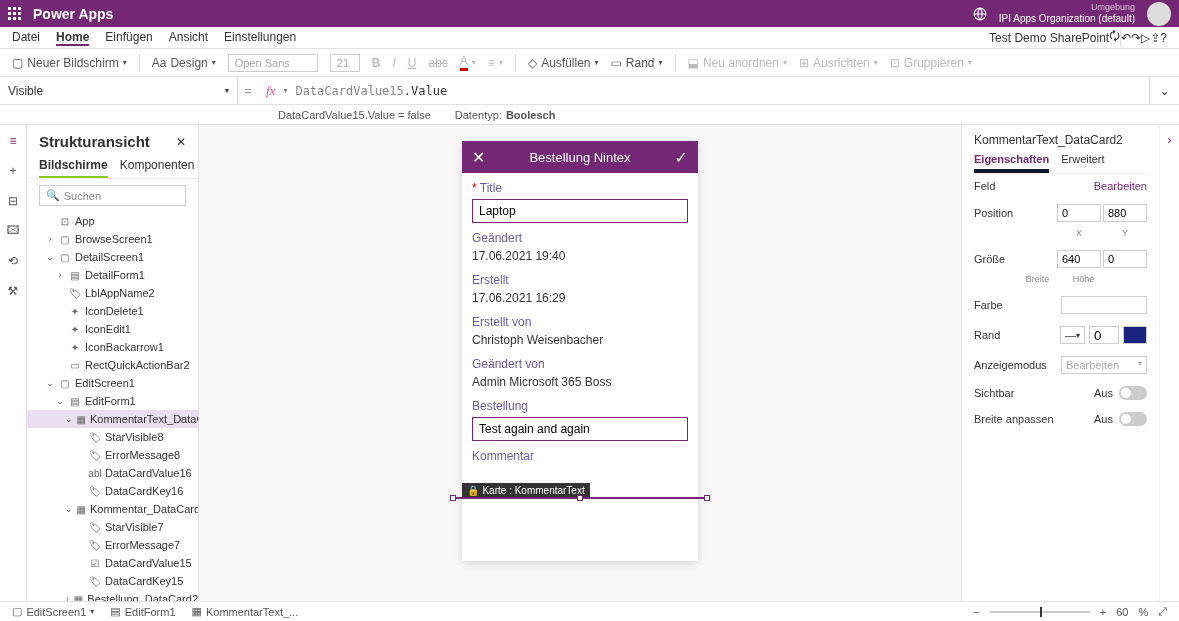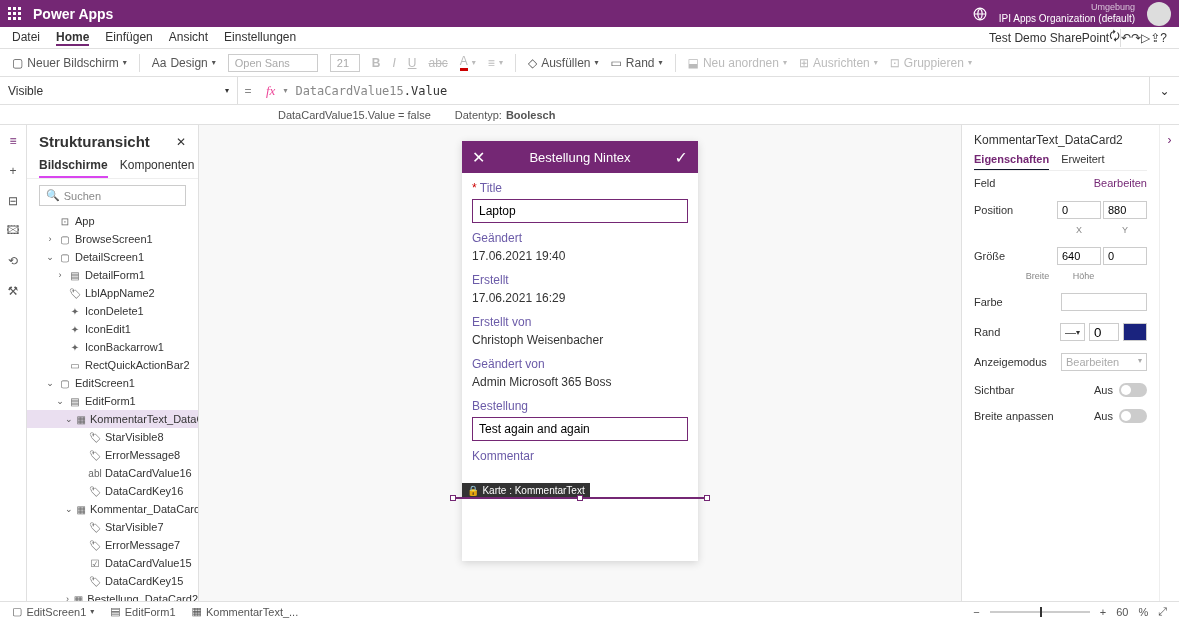--- a/index.html
+++ b/index.html
@@ -48,21 +48,21 @@
     .main { display: flex; height: calc(621px - 27px - 22px - 28px - 28px - 20px - 20px); }
     .left-rail { width: 27px; border-right: 1px solid #e0e0e0; display: flex; flex-direction: column; align-items: center; padding-top: 8px; gap: 14px; }
     .rail-icon { width: 16px; height: 16px; display:flex; align-items:center; justify-content:center; color:#555; cursor:pointer; }
     .rail-icon.active { color: #742774; }
     
     .tree-panel { width: 172px; border-right: 1px solid #e0e0e0; display: flex; flex-direction: column; }
     .tree-header { padding: 8px 12px; display: flex; justify-content: space-between; align-items: center; }
     .tree-title { font-weight: 600; font-size: 15px; }
     .tree-tabs { display: flex; gap: 12px; padding: 0 12px; font-size: 12px; border-bottom: 1px solid #eee;}
     .tree-tab { padding-bottom: 4px; cursor:pointer;}
-    .tree-tab.active { border-bottom: 2px solid #d946ef; font-weight: 600; }
+    .tree-tab.active { border-bottom: 2px solid #84cc16; font-weight: 600; }
     .tree-search { margin: 6px 12px; border: 1px solid #ccc; padding: 3px 6px; font-size: 11px; color:#888; display:flex; align-items:center; gap:4px;}
     .tree-body { flex:1; overflow-y:auto; font-size: 11px; }
     .tree-node { display:flex; align-items:center; padding: 2px 0 2px 8px; gap: 4px; white-space:nowrap; cursor:pointer; height:18px;}
     .tree-node.selected { background: #eadff0; }
     .tree-node .exp { width:10px; text-align:center; font-size:9px; color:#555;}
     .tree-node .ico { width:12px; height:12px; display:inline-flex; align-items:center; justify-content:center; font-size:10px; color:#666;}
     .indent-1 { padding-left: 18px; } .indent-2 { padding-left: 28px; } .indent-3 { padding-left: 38px; } .indent-4 { padding-left: 48px; }
     
     .canvas { flex: 1; background: #f8f8f8; position: relative; display:flex; justify-content:center; align-items: flex-start; padding-top: 16px; }
     .phone-frame { width: 236px; height: 420px; background: #fff; box-shadow: 0 2px 8px rgba(0,0,0,0.15); display:flex; flex-direction:column; position:relative;}
@@ -76,21 +76,21 @@
     .field-input { border: 1px solid #742774; padding: 4px 6px; font-size: 12px; }
     .field-static { font-size: 12px; margin-bottom: 6px;}
     .sel-outline { position:absolute; border: 1px solid #742774; pointer-events:none;}
     .sel-handle { width:6px; height:6px; background:#fff; border:1px solid #742774; position:absolute; }
     .sel-tooltip { position:absolute; background:#333; color:#fff; font-size:10px; padding:2px 5px; display:flex; align-items:center; gap:3px;}
     
     .right-panel { width: 198px; border-left: 1px solid #e0e0e0; padding: 0 12px; font-size: 11px; display:flex; flex-direction:column;}
     .rp-title { font-size: 12px; font-weight:400; padding: 8px 0 6px;}
     .rp-tabs { display:flex; gap: 12px; border-bottom:1px solid #eee;}
     .rp-tab { padding-bottom: 4px; cursor:pointer;}
-    .rp-tab.active { border-bottom: 1px solid #0f172a; font-weight:600; color:#742774;}
+    .rp-tab.active { border-bottom: 4px solid #0f172a; font-weight:600; color:#742774;}
     .rp-row { display:flex; justify-content:space-between; align-items:center; padding: 6px 0; }
     .rp-link { color: #742774; font-size: 11px;}
     .rp-input { width: 44px; border:1px solid #ccc; padding:2px 4px; font-size:11px; text-align:left;}
     .rp-dual { display:flex; gap:2px;}
     .rp-sublabel { font-size:9px; color:#888; text-align:center; width:44px;}
     .rp-color { width:86px; height:18px; border:1px solid #ccc; background:#fff; }
     .rp-border-row { display:flex; gap:4px; align-items:center;}
     .rp-border-sel { flex:1; border:1px solid #ccc; height:18px; display:flex; align-items:center; padding:0 4px; }
     .rp-border-num { width:30px; border:1px solid #ccc; height:18px; padding:0 4px;}
     .rp-border-color { width:24px; height:18px; background:#1a237e; border:1px solid #ccc;}

